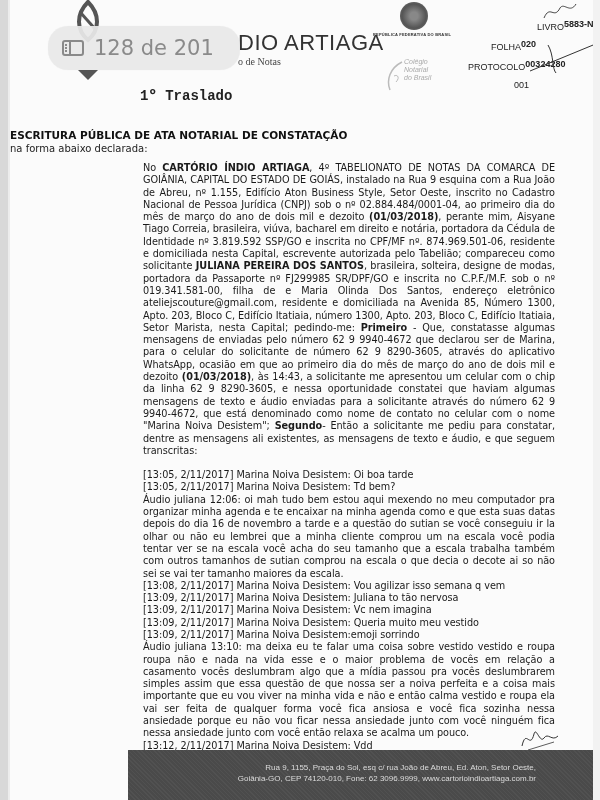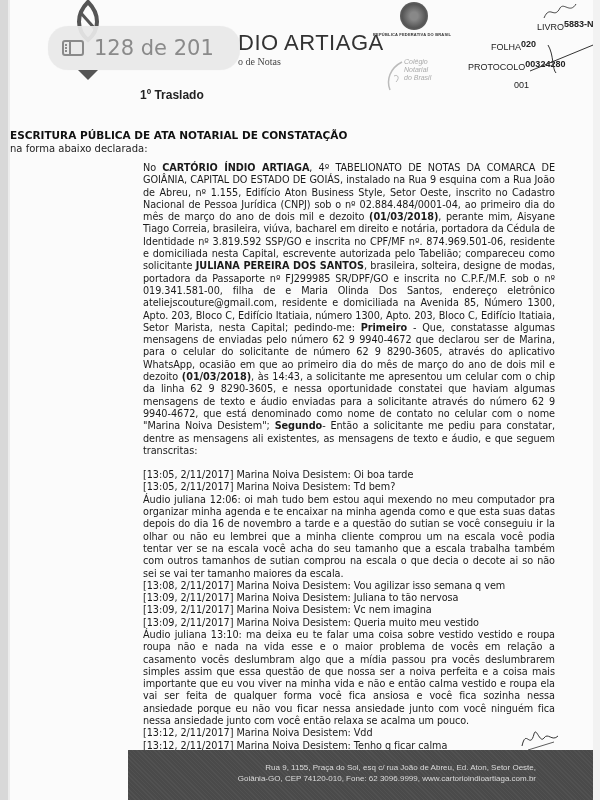--- a/index.html
+++ b/index.html
@@ -15,21 +15,21 @@
     border-left: 2px solid #ececec;
     overflow: hidden;
   }
   .scrollbar {
     position: absolute; right: 0; top: 0; width: 7px; height: 800px; background: #f2f2f2;
   }
   
   .logo-icon { position: absolute; left: 60px; top: 0; width: 36px; height: 82px; }
   .brand { position: absolute; left: 228px; top: 30px; font-family: "Liberation Sans", sans-serif; font-size: 22px; letter-spacing: 0.5px; color: #333; text-align: center; }
   .brand-sub { position: absolute; left: 228px; top: 56px; font-family: "Liberation Serif", serif; font-size: 10px; color: #444; }
-  .traslado { position: absolute; left: 130px; top: 88px; font-size: 12px; font-weight: bold; color: #222; font-family: Liberation Sans, sans-serif; }
+  .traslado { position: absolute; left: 130px; top: 88px; font-size: 14px; font-weight: bold; color: #222; font-family: Liberation Mono, monospace; }
   .coat { position: absolute; left: 390px; top: 2px; width: 28px; height: 28px; border-radius: 50%; background: radial-gradient(circle, #888 20%, #555 60%, #777 100%); }
   .republic { position: absolute; left: 363px; top: 32px; font-size: 4px; font-weight: bold; color: #333; letter-spacing: 0.2px; font-family: "Liberation Sans", sans-serif; }
   .colegio { position: absolute; left: 370px; top: 58px; width: 70px; height: 34px; }
   .colegio-text { position: absolute; left: 394px; top: 58px; font-size: 7px; line-height: 8px; color: #aaa; font-style: italic; font-family: "Liberation Sans", sans-serif; }
   .meta { position: absolute; font-family: "Liberation Sans Narrow", "Liberation Sans", sans-serif; color: #222; font-size: 9px; }
   .meta b { font-weight: bold; font-size: 9px; position: relative; top: -3px; }
   .meta-livro { left: 483px; top: 22px; padding-left: 44px; }
   .meta-folha { left: 481px; top: 42px; }
   .meta-protocolo { left: 458px; top: 62px; }
   .meta-001 { left: 504px; top: 80px; }
@@ -123,20 +123,21 @@
     <p><span>No </span><b>CARTÓRIO ÍNDIO ARTIAGA</b><span>, 4º TABELIONATO DE NOTAS DA COMARCA DE GOIÂNIA, CAPITAL DO ESTADO DE GOIÁS, instalado na Rua 9 esquina com a Rua João de Abreu, nº 1.155, Edifício Aton Business Style, Setor Oeste, inscrito no Cadastro Nacional de Pessoa Jurídica (CNPJ) sob o nº 02.884.484/0001-04, ao primeiro dia do mês de março do ano de dois mil e dezoito </span><b>(01/03/2018)</b><span>, perante mim, Aisyane Tiago Correia, brasileira, viúva, bacharel em direito e notária, portadora da Cédula de Identidade nº 3.819.592 SSP/GO e inscrita no CPF/MF nº. 874.969.501-06, residente e domiciliada nesta Capital, escrevente autorizada pelo Tabelião; compareceu como solicitante </span><b>JULIANA PEREIRA DOS SANTOS</b><span>, brasileira, solteira, designe de modas, portadora da Passaporte nº FJ299985 SR/DPF/GO e inscrita no C.P.F./M.F. sob o nº 019.341.581-00, filha de  e Maria Olinda Dos Santos, endereço eletrônico ateliejscouture@gmail.com, residente e domiciliada na Avenida 85, Número 1300, Apto. 203, Bloco C, Edifício Itatiaia, número 1300, Apto. 203, Bloco C, Edifício Itatiaia, Setor Marista, nesta Capital; pedindo-me: </span><b>Primeiro</b><span> -  Que, constatasse algumas mensagens de enviadas pelo número 62 9 9940-4672 que declarou ser de Marina, para o celular do solicitante de número 62 9 8290-3605, através do aplicativo WhatsApp, ocasião em que ao primeiro dia do mês de março do ano de dois mil e dezoito </span><b>(01/03/2018)</b><span>, às 14:43, a solicitante me apresentou um celular com o chip da linha 62 9 8290-3605, e nessa oportunidade constatei que haviam algumas mensagens de texto e áudio enviadas para a solicitante através do número 62 9 9940-4672, que está denominado como nome de contato no celular com o nome "Marina Noiva Desistem"; </span><b>Segundo</b><span>- Então a solicitante me pediu para constatar, dentre as mensagens ali existentes, as mensagens de texto e áudio, e que seguem transcritas:</span></p>
     <div class="gap"></div>
     <div>
       <p class="msg">[13:05, 2/11/2017] Marina Noiva Desistem: Oi boa tarde</p>
       <p class="msg">[13:05, 2/11/2017] Marina Noiva Desistem: Td bem?</p>
       <p class="audio">Áudio juliana 12:06: oi mah tudo bem estou aqui mexendo no meu computador pra organizar minha agenda e te encaixar na minha agenda como e que esta suas datas depois do dia 16 de novembro a tarde e a questão do sutian se você conseguiu ir la olhar ou não eu lembrei que a minha cliente comprou um na escala você podia tentar ver se na escala você acha do seu tamanho que a escala trabalha também com outros tamanhos de sutian comprou na escala o que decia o decote ai so não sei se vai ter tamanho maiores da escala.</p>
       <p class="msg">[13:08, 2/11/2017] Marina Noiva Desistem: Vou agilizar isso semana q vem</p>
       <p class="msg">[13:09, 2/11/2017] Marina Noiva Desistem: Juliana to tão nervosa</p>
       <p class="msg">[13:09, 2/11/2017] Marina Noiva Desistem: Vc nem imagina</p>
       <p class="msg">[13:09, 2/11/2017] Marina Noiva Desistem: Queria muito meu vestido</p>
+      <p class="msg">[13:09, 2/11/2017] Marina Noiva Desistem:emoji sorrindo</p>
       <p class="audio">Áudio juliana 13:10: ma deixa eu te falar uma coisa sobre vestido vestido e roupa roupa não e nada na vida esse e o maior problema de vocês em relação a casamento vocês deslumbram algo que a mídia passou pra vocês deslumbrarem simples assim que essa questão de que nossa ser a noiva perfeita e a coisa mais importante que eu vou viver na minha vida e não e então calma vestido e roupa ela vai ser feita de qualquer forma você fica ansiosa e você fica sozinha nessa ansiedade porque eu não vou ficar nessa ansiedade junto com você ninguém fica nessa ansiedade junto com você então relaxa se acalma um pouco.</p>
       <p class="msg">[13:12, 2/11/2017] Marina Noiva Desistem: Vdd</p>
       <p class="msg">[13:12, 2/11/2017] Marina Noiva Desistem: Tenho q ficar calma</p>
       <p class="msg">[13:13, 2/11/2017] Marina Noiva Desistem: Vamos marcar pro dia 17</p>
       <p class="msg">[13:13, 2/11/2017] Marina Noiva Desistem: Pq na sexta é melhor dia</p>
       <p class="msg">[13:14, 2/11/2017] Marina Noiva Desistem: Vou chamar a Elda pra ir comigo</p>
     </div>
   </div>
 
   <svg class="signature-bottom" viewBox="0 0 42 30">

